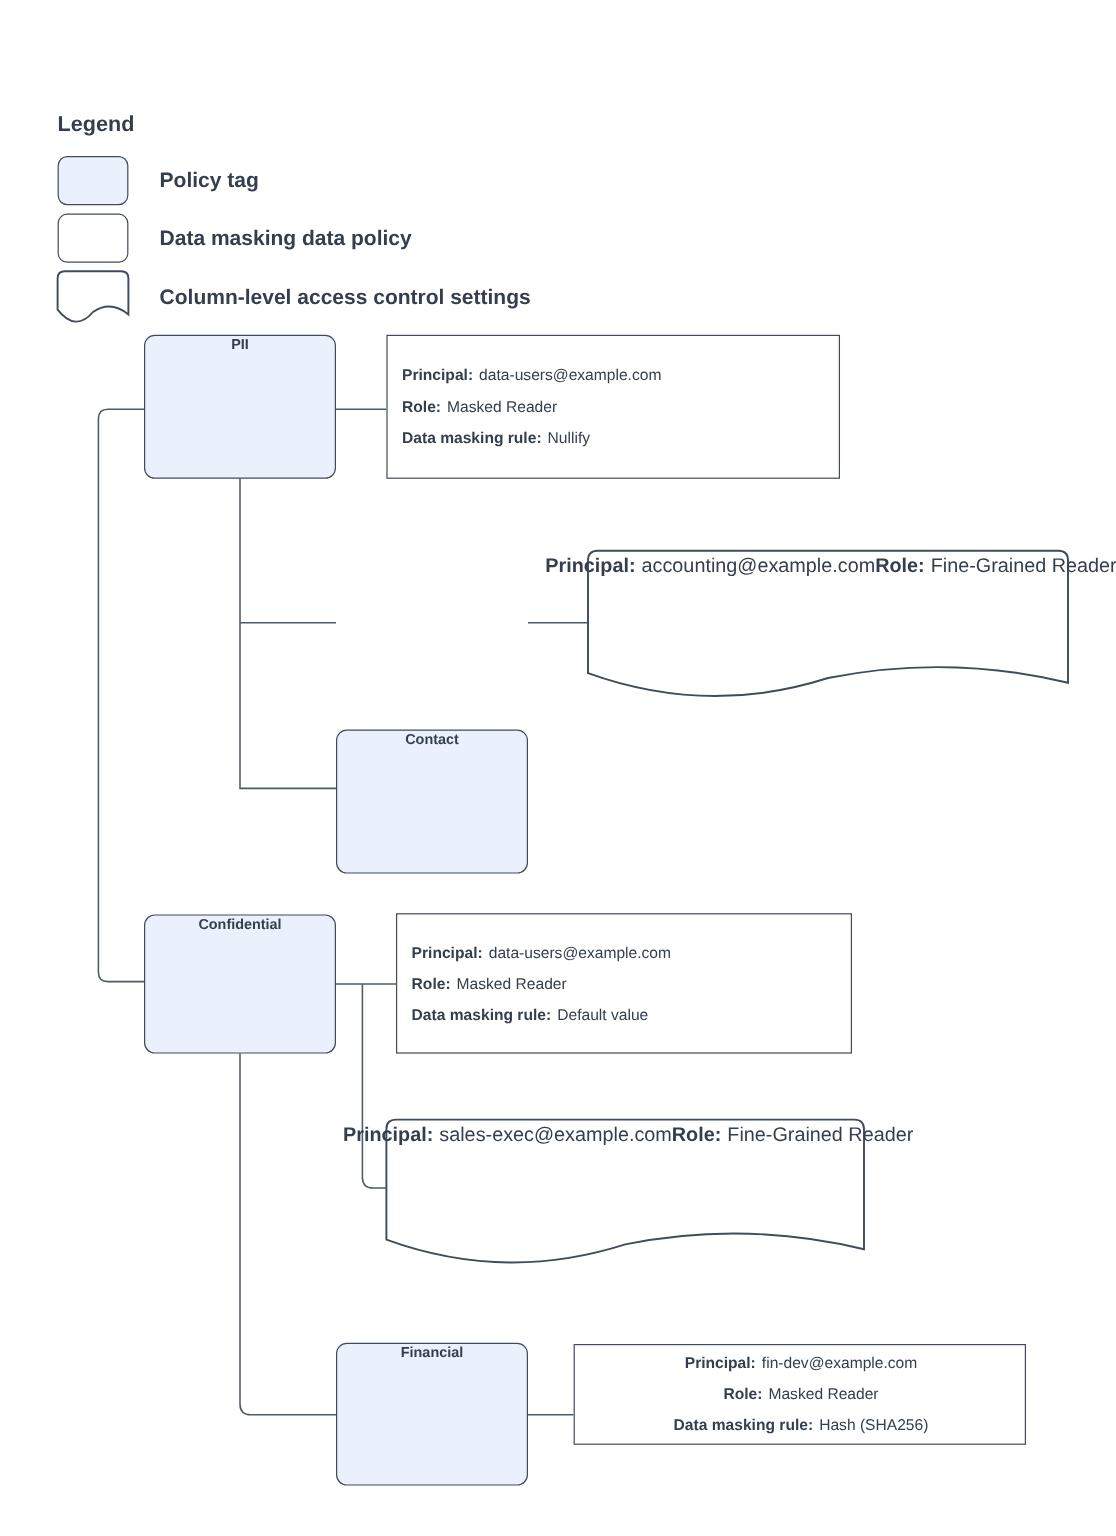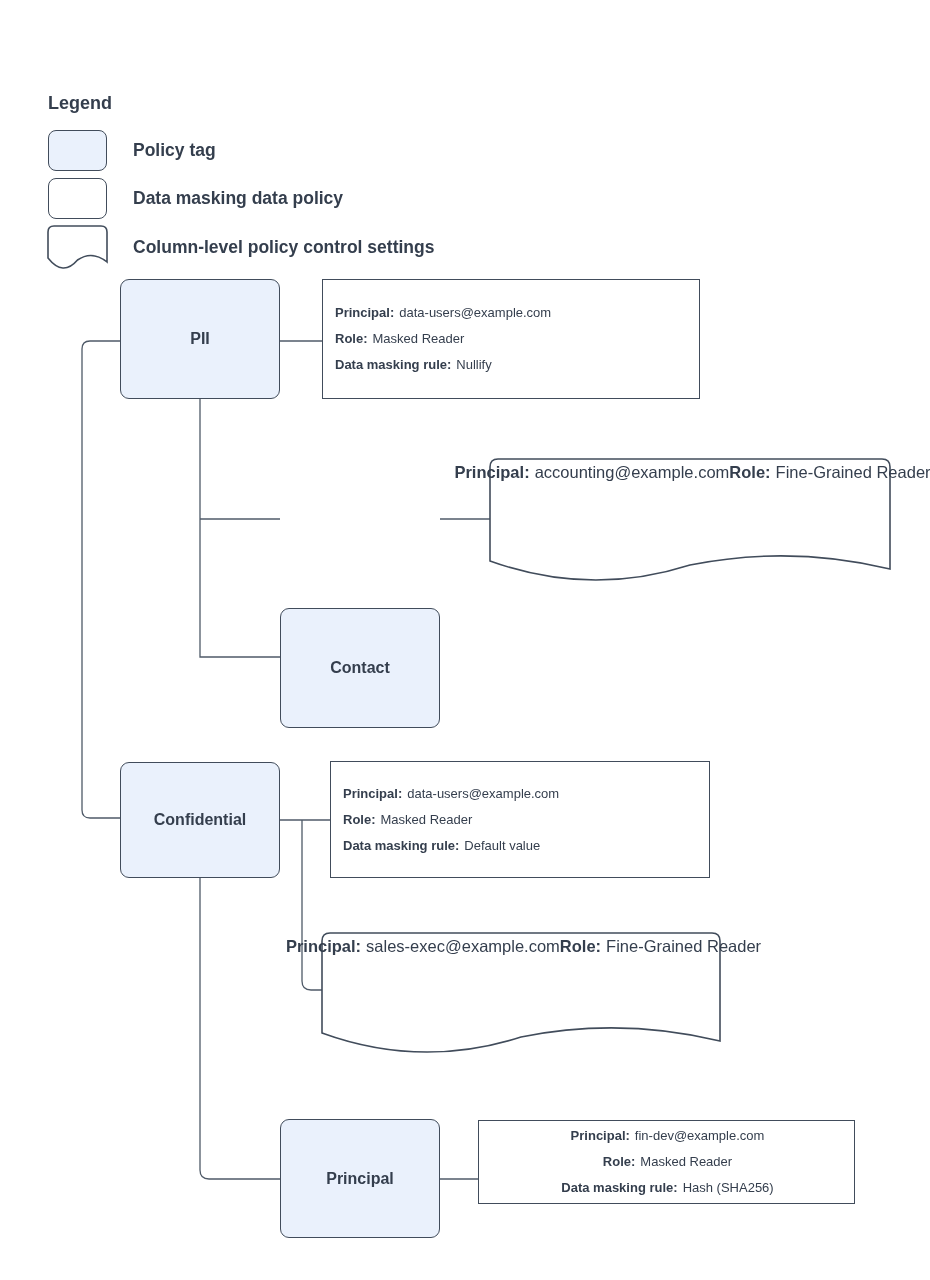--- a/index.html
+++ b/index.html
@@ -17,22 +17,22 @@
   .legend{position:absolute;left:48px;top:60px;margin-top:33px;}
   .legend-title{font-size:18px;font-weight:bold;margin-bottom:19px;}
   .legend-row{position:absolute;left:0;display:flex;align-items:center;}
   .legend-row .swatch{width:59px;height:41px;border:1.6px solid var(--border);border-radius:8px;box-sizing:border-box;flex:0 0 auto;}
   .swatch-tag{background:var(--tag-fill);}
   .swatch-policy{background:var(--box-fill);}
   .legend-label{margin-left:26px;font-size:17.5px;font-weight:bold;white-space:nowrap;}
 
   
   .tag-node{position:absolute;background:var(--tag-fill);border:1.6px solid var(--border);
-    border-radius:9px;box-sizing:border-box;display:flex;align-items:center;justify-content:center;
-    font-size:16px;font-weight:bold;}
+    border-radius:9px;box-sizing:border-box;display:flex;justify-content:center;
+    font-size:12px;font-weight:bold;}
   .policy-box{position:absolute;background:var(--box-fill);border:1.6px solid var(--border);
     border-radius:0;box-sizing:border-box;display:flex;flex-direction:column;justify-content:center;
     padding:6px 10px 6px 12px;font-size:13px;line-height:26px;}
   .doc-box{position:absolute;}
   .doc-box svg{position:absolute;left:0;top:0;overflow:visible;}
   .doc-box .doc-text{position:absolute;left:13px;right:8px;top:0;display:flex;flex-direction:row;
     justify-content:center;font-size:16.5px;line-height:26px;}
   .pline{white-space:nowrap;}
   .pline b{margin-right:5px;}
   svg.wires{position:absolute;left:0;top:0;}
@@ -53,21 +53,21 @@
     <div class="legend-row" style="top:85px;">
       <div class="swatch swatch-policy"></div>
       <div class="legend-label">Data masking data policy</div>
     </div>
     <div class="legend-row" style="top:133px;">
       <div style="position:relative;width:59px;height:50px;flex:0 0 auto;">
         <svg width="59" height="54" viewBox="0 0 59 54" style="overflow:visible;">
           <path class="docshape" d="M 6 0 H 53 Q 59 0 59 6 V 36 Q 44 24 29.5 34 Q 15 51 0 32 V 6 Q 0 0 6 0 Z"></path>
         </svg>
       </div>
-      <div class="legend-label" style="margin-top:-8px;">Column-level policy control settings</div>
+      <div class="legend-label" style="margin-top:-8px;">Column-level access control settings</div>
     </div>
   </div>
 
   <svg class="wires" width="930" height="1280" viewBox="0 0 930 1280">
 
     <path d="M 120 341 H 90 Q 82 341 82 349 V 810 Q 82 818 90 818 H 120"></path>
 
     <path d="M 280 341 H 322"></path>
 
     <path d="M 200 398 V 657 H 280"></path>
@@ -90,21 +90,21 @@
 
   <div class="tag-node" style="left:280px;top:608px;width:160px;height:120px;">
     <span>Contact</span>
   </div>
 
   <div class="tag-node" style="left:120px;top:762px;width:160px;height:116px;">
     <span>Confidential</span>
   </div>
 
   <div class="tag-node" style="left:280px;top:1119px;width:160px;height:119px;">
-    <span>Principal</span>
+    <span>Financial</span>
   </div>
 
   <div class="policy-box" style="left:322px;top:279px;width:378px;height:120px;">
     <div class="pline"><b>Principal:</b><span>data-users@example.com</span></div>
     <div class="pline"><b>Role:</b><span>Masked Reader</span></div>
     <div class="pline"><b>Data masking rule:</b><span>Nullify</span></div>
   </div>
 
   <div class="policy-box" style="left:330px;top:761px;width:380px;height:117px;">
     <div class="pline"><b>Principal:</b><span>data-users@example.com</span></div>

